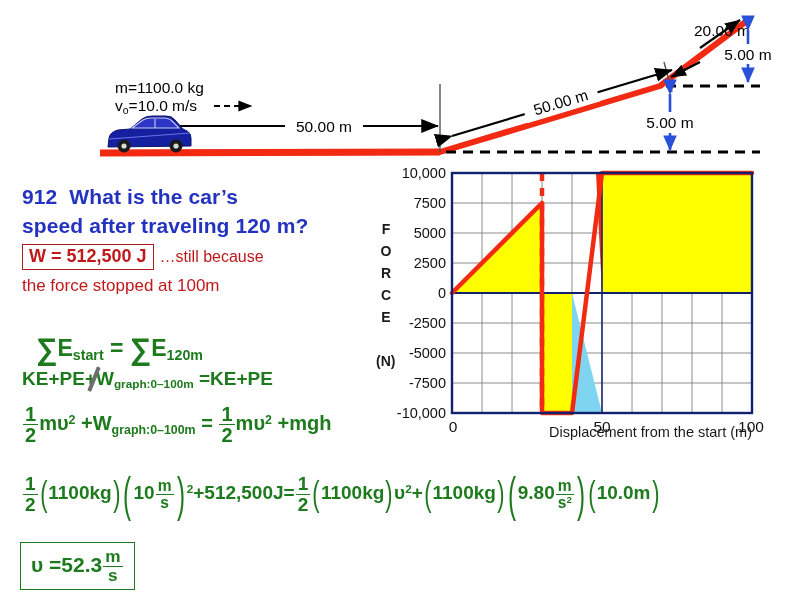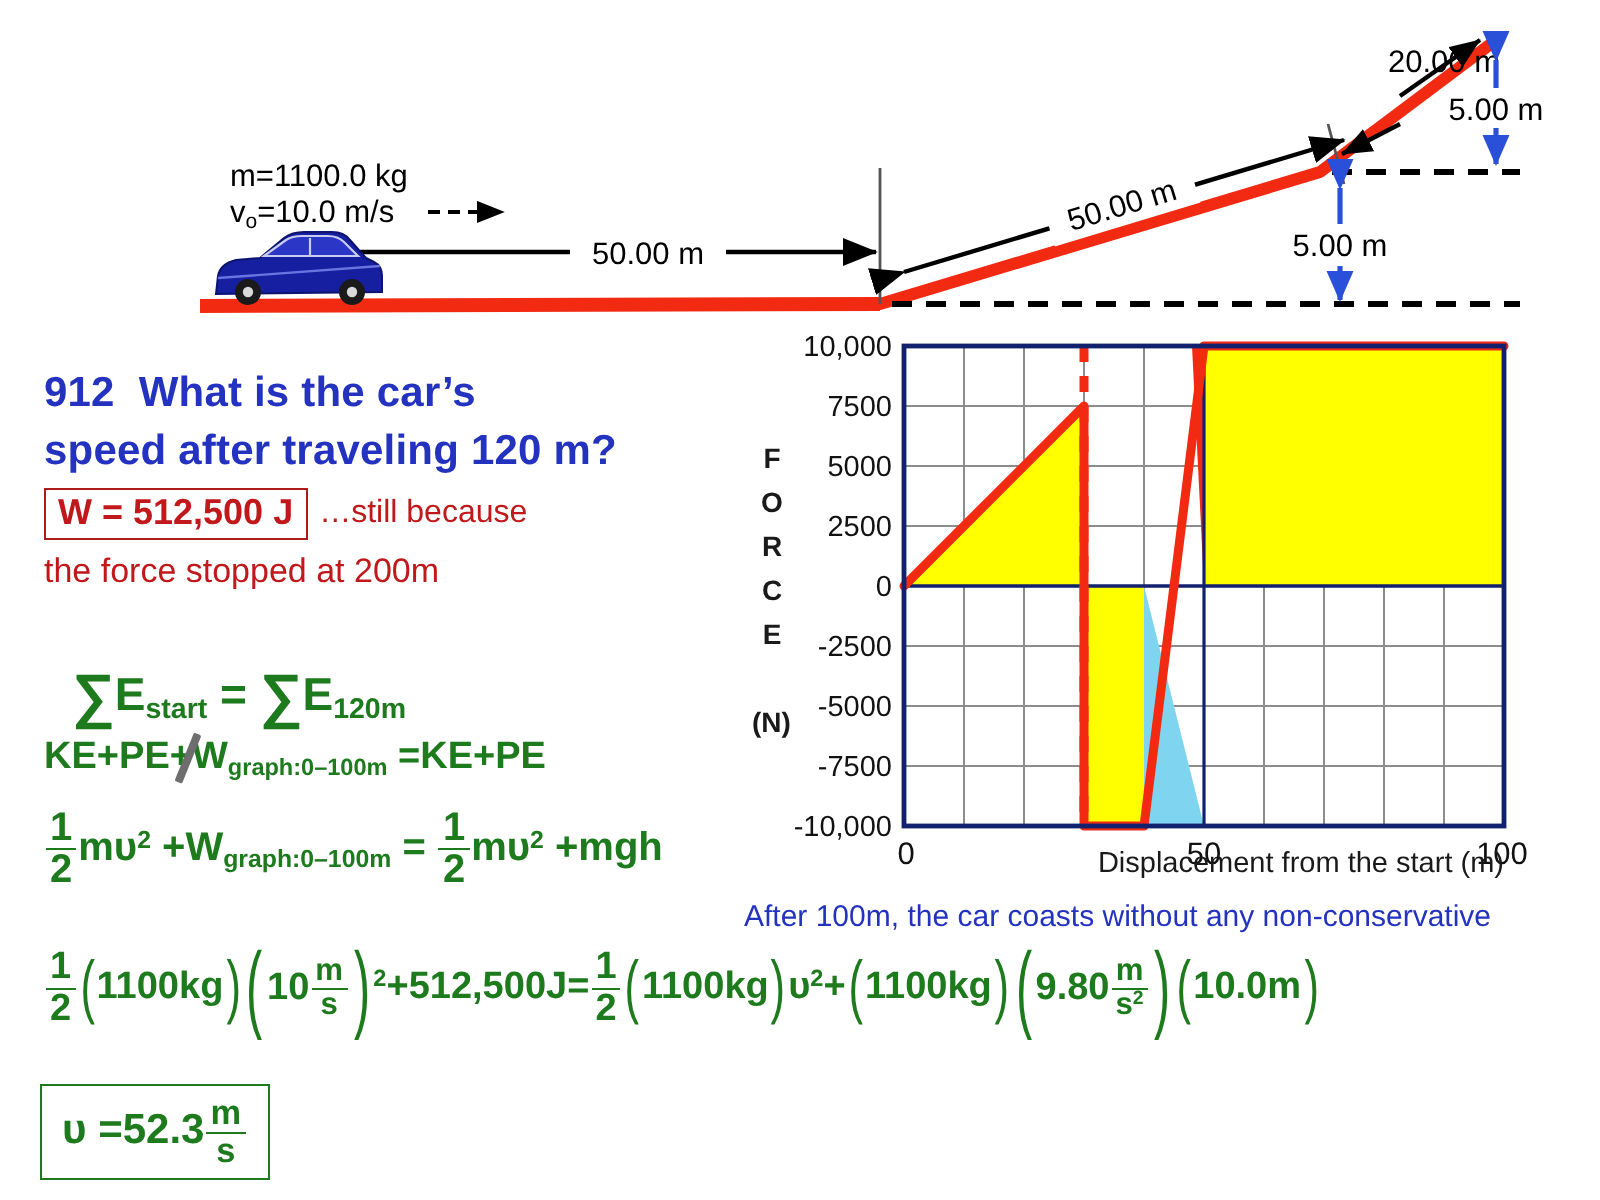--- a/index.html
+++ b/index.html
@@ -183,21 +183,21 @@
 <div id="question-block" class="abs">
   <div class="q-line">
     <span class="q-num">912</span><span>What is the car’s</span>
   </div>
   <div class="q-line">speed after traveling 120 m?</div>
 </div>
 
 <div id="work-line" class="abs">
   <span class="work-box">W = 512,500 J</span><span class="work-note">…still because</span>
 </div>
-<div id="work-reason" class="abs">the force stopped at 200m</div>
+<div id="work-reason" class="abs">the force stopped at 100m</div>
 
 <div id="eq1" class="abs eq">
   <span class="sig">∑</span><span>E</span><sub>start</sub>
   <span>=</span>
   <span class="sig">∑</span><span>E</span><sub>120m</sub>
 </div>
 
 <div id="eq2" class="abs eq" style="position:absolute;">
   <span style="position:relative;display:inline-block;">
     <span>KE</span><span>+</span><span>PE</span><span class="strike"></span><span>+</span><span>W</span><sub>graph:0–100m</sub>
@@ -298,14 +298,13 @@
   <div>R</div>
   <div>C</div>
   <div>E</div>
   <div style="height:22px;"></div>
   <div style="margin-left:-2px;">(N)</div>
 </div>
 
 <div id="axis-title-x">Displacement from the start (m)</div>
 
 <div id="chart-note" class="abs">
-  <div>After 100m, the car coasts without any non-conservative</div>
 </div>
 
 </body></html>

